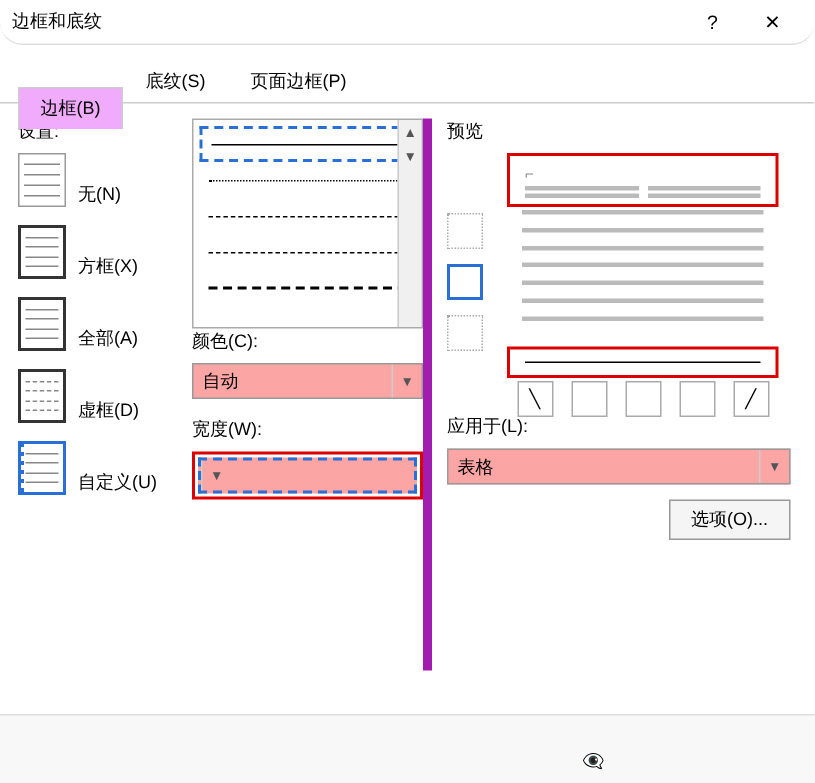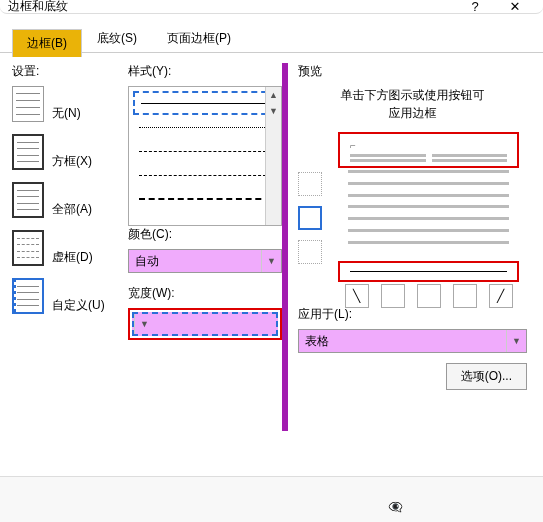--- a/index.html
+++ b/index.html
@@ -1,24 +1,24 @@
 <!DOCTYPE html>
 <html><head>
 <meta charset="utf-8">
 <style>
 * { box-sizing: border-box; margin: 0; padding: 0; font-family: "Microsoft YaHei", sans-serif; }
 body { background: #fff; font-size: 12px; color: #000; width: 543px; height: 522px; overflow: hidden; }
 
-.titlebar { height: 14px; display: flex; align-items: center; padding: 0 8px; border-bottom: 1px solid #ddd; border-radius: 15px; }
+.titlebar { height: 30px; display: flex; align-items: center; padding: 0 8px; border-bottom: 1px solid #ddd; border-radius: 15px; }
 .titlebar .title { flex: 1; font-size: 12px; }
 .titlebar .btn { width: 40px; height: 28px; display: flex; align-items: center; justify-content: center; font-size: 13px; cursor: pointer; }
 
 .tabs { display: flex; border-bottom: 1px solid #ccc; margin-top: 10px; padding: 0 12px; }
 .tab { padding: 5px 14px; border: 1px solid transparent; border-bottom: none; cursor: pointer; font-size: 12px; }
-.tab.active { border-color: #ccc; background: #eab308; position: relative; top: 5px; }
+.tab.active { border-color: #ccc; background: #f0abfc; position: relative; top: 18px; }
 
 .content { display: flex; padding: 10px 16px 0 12px; height: 378px; }
 .col1 { width: 110px; }
 .col2 { width: 160px; padding-left: 6px; }
 .col3 { flex: 1; padding-left: 10px; border-left: 6px solid #a21caf; }
 
 .section-label { font-size: 12px; margin-bottom: 6px; }
 
 .setting-item { display: flex; align-items: flex-end; margin-bottom: 12px; cursor: pointer; }
 .setting-icon { width: 32px; height: 36px; border: 1px solid #999; margin-right: 8px; display: flex; flex-direction: column; justify-content: space-around; padding: 3px; position: relative; }
@@ -32,21 +32,21 @@
 .style-item { height: 24px; display: flex; align-items: center; padding: 0 6px; }
 .style-item.sel { border: 2px dashed #2a6fd6; }
 .style-line { flex: 1; border-top-width: 1px; border-top-color: #000; }
 .solid1 { border-top-style: solid; }
 .dot1 { border-top-style: dotted; }
 .dash1 { border-top-style: dashed; border-top-width: 1px; }
 .dash2 { border-top: 2px dashed #000; }
 .scrollbar { position: absolute; right: 0; top: 0; bottom: 0; width: 16px; background: #f0f0f0; border-left: 1px solid #ccc; }
 .scrollbar .ar { height: 16px; display: flex; align-items: center; justify-content: center; font-size: 9px; color: #555; }
 
-.dropdown { display: flex; border: 1px solid #999; height: 24px; align-items: center; background: #f0abfc; }
+.dropdown { display: flex; border: 1px solid #999; height: 24px; align-items: center; background: #fca5a5; }
 .dropdown .val { flex: 1; padding: 0 6px; font-size: 12px; display: flex; align-items: center; gap: 6px; }
 .dropdown .arr { width: 20px; text-align: center; border-left: 1px solid #ccc; font-size: 9px; color: #555; height: 100%; display: flex; align-items: center; justify-content: center; }
 .width-wrap { border: 2px solid #d00; padding: 2px; margin-top: 2px; }
 .width-wrap .dropdown { border: 2px dashed #2a6fd6; }
 .linew { flex: 1; border-top: 2px solid #000; }
 
 .preview-hint { text-align: center; font-size: 12px; margin: 4px 0 10px; line-height: 1.5; }
 .preview-area { display: flex; gap: 8px; }
 .pv-btns { display: flex; flex-direction: column; gap: 10px; margin-top: 40px; }
 .pv-btn { width: 24px; height: 24px; border: 1px dotted #aaa; cursor: pointer; display: flex; align-items: center; justify-content: center; }
@@ -129,21 +129,20 @@
           <div class="l"></div>
           <div class="l"></div>
           <div class="l"></div>
           <div class="l"></div>
         </div>
       <span>自定义(U)</span>
     </div>
   </div>
 
   <div class="col2">
-    <div class="section-label">样式(Y):</div>
     <div class="style-box">
       <div class="style-item sel">
           <div class="style-line solid1"></div>
         </div>
       <div class="style-item">
           <div class="style-line dot1"></div>
         </div>
       <div class="style-item">
           <div class="style-line dash1"></div>
         </div>
@@ -169,23 +168,20 @@
     <div class="section-label" style="margin-top:12px">宽度(W):</div>
     <div class="width-wrap">
       <div class="dropdown">
         <div class="arr">▼</div>
       </div>
     </div>
   </div>
 
   <div class="col3">
     <div class="section-label">预览</div>
-    <div class="preview-hint">
-      <span>单击下方图示或使用按钮可</span><br><span>应用边框</span>
-    </div>
     <div class="preview-area">
       <div class="pv-btns">
         <div class="pv-btn"></div>
         <div class="pv-btn sel"></div>
         <div class="pv-btn"></div>
       </div>
       <div class="pv-box">
         <div class="pv-red top"><span class="pv-corner">⌐</span><div style="display:flex;gap:6px;margin:2px 0">
               <div style="flex:1;height:3px;background:#bbb"></div>
               <div style="flex:1;height:3px;background:#bbb"></div>

